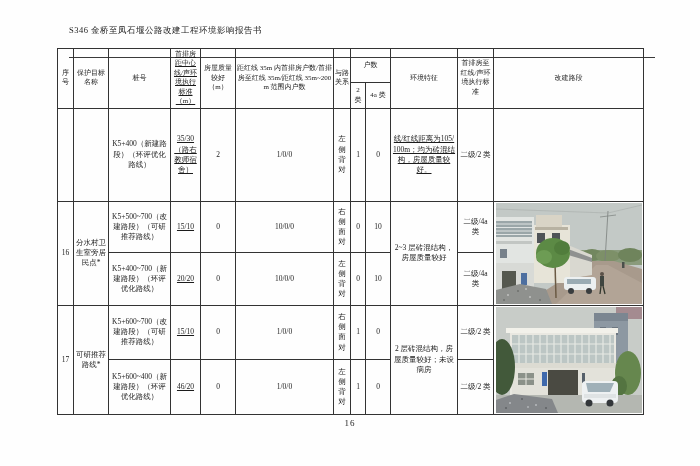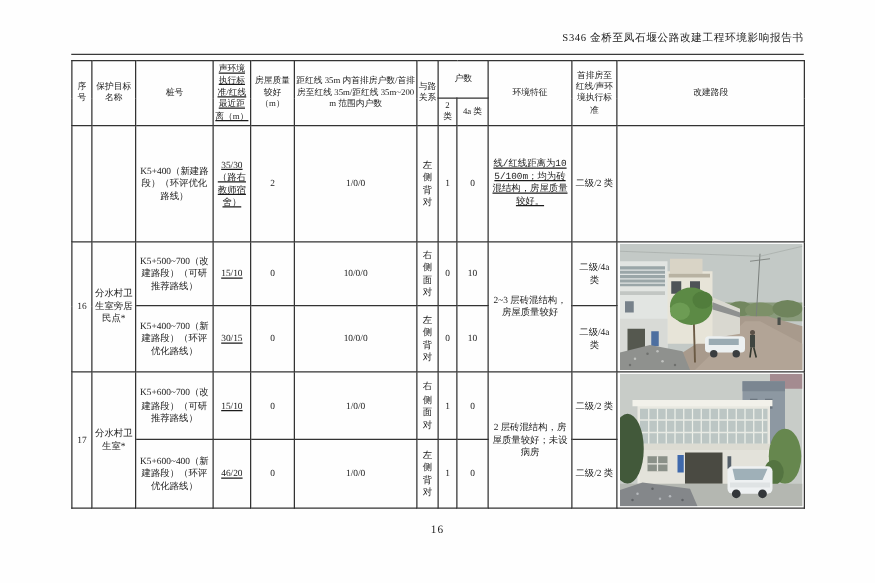--- a/index.html
+++ b/index.html
@@ -2,38 +2,38 @@
 <html><head>
 <meta charset="utf-8">
 <style>
   html,body{margin:0;padding:0;}
   body{
     width:700px;height:466px;position:relative;background:#fefefe;
     font-family:"Liberation Serif","DejaVu Serif",serif;color:#1c1c1c;
     overflow:hidden;
   }
   .doc-header{
-    position:absolute;top:25px;left:57px;width:586px;
-    text-align:right;font-size:8.5px;letter-spacing:.5px;
-    border-bottom:1.6px solid #3a3a3a;padding-bottom:6px;
+    position:absolute;top:25px;left:69px;width:586px;
+    text-align:left;font-size:8.5px;letter-spacing:.5px;
+    border-bottom:1.6px solid #3a3a3a;padding-bottom:20px;
   }
   table.report{
     position:absolute;left:57px;top:48px;width:586px;
     border-collapse:collapse;table-layout:fixed;
   }
   .report th,.report td{
     border:1px solid #333;font-weight:normal;
     font-size:7px;line-height:1.35;text-align:center;vertical-align:middle;
     padding:1px;word-break:break-all;overflow:hidden;
   }
   .report td{font-size:7.5px;}
   .u{text-decoration:underline;}
   .no-bottom{border-bottom:none;}
   .no-top{border-top:none;}
-  .env-cont{vertical-align:top;text-align:justify;padding:2px 3px;font-family:Liberation Mono, monospace;}
+  .env-cont{vertical-align:top;text-align:justify;padding:2px 3px;}
   .env-cell{padding:1px 2px;}
   .photo-cell{padding:2px;vertical-align:middle;}
   .photo-cell svg{display:block;margin:0 auto;}
   .page-num{
     position:absolute;top:418px;left:0;width:700px;text-align:center;
     font-size:9px;letter-spacing:1px;
   }
   tr.h-a{height:30px;} tr.h-b{height:15px;}
   tr.r0{height:93px;} tr.r16a{height:51px;} tr.r16b{height:52px;}
   tr.r17a{height:54px;} tr.r17b{height:54px;}
@@ -56,21 +56,21 @@
       <col style="width:25px">
     <col style="width:67px">
       <col style="width:36px">
       <col style="width:150px">
   </colgroup>
   <thead>
     <tr class="h-a">
       <th rowspan="2" class="no-bottom">序号</th>
       <th rowspan="2" class="no-bottom">保护目标名称</th>
       <th rowspan="2">桩号</th>
-      <th rowspan="2" class="u">声环境执行标准/红线最近距离（m）</th>
+      <th rowspan="2" class="u">首排房距中心线/声环境执行标准（m）</th>
       <th rowspan="2">房屋质量较好（m）</th>
       <th rowspan="2">距红线 35m 内首排房户数/首排房至红线 35m/距红线 35m~200m 范围内户数</th>
       <th rowspan="2">与路关系</th>
       <th colspan="2">户数</th>
       <th rowspan="2" class="no-bottom">环境特征</th>
       <th rowspan="2">首排房至红线/声环境执行标准</th>
       <th rowspan="2">改建路段</th>
     </tr>
     <tr class="h-b">
       <th>2 类</th>
@@ -151,32 +151,32 @@
             <circle cx="22" cy="88" r="1" fill="#6e706d"></circle>
           <circle cx="34" cy="94" r="1" fill="#c0c2bf"></circle>
             <circle cx="44" cy="97" r="1" fill="#6e706d"></circle>
           <circle cx="30" cy="86" r="1" fill="#bfc1be"></circle>
             <circle cx="8" cy="97" r="1" fill="#6e706d"></circle>
         </svg>
       </td>
     </tr>
     <tr class="r16b">
       <td>K5+400~700（新建路段）（环评优化路线）</td>
-      <td class="u">30/15</td>
+      <td class="u">20/20</td>
       <td>0</td>
       <td>10/0/0</td>
       <td>左侧背对</td>
       <td>0</td>
       <td>10</td>
       <td>二级/4a 类</td>
     </tr>
 
     <tr class="r17a">
       <td rowspan="2">17</td>
-      <td rowspan="2">分水村卫生室*</td>
+      <td rowspan="2">可研推荐路线*</td>
       <td>K5+600~700（改建路段）（可研推荐路线）</td>
       <td class="u">15/10</td>
       <td>0</td>
       <td>1/0/0</td>
       <td>右侧面对</td>
       <td>1</td>
       <td>0</td>
       <td rowspan="2" class="env-cell">2 层砖混结构，房屋质量较好；未设病房</td>
       <td>二级/2 类</td>
       <td rowspan="2" class="photo-cell">

